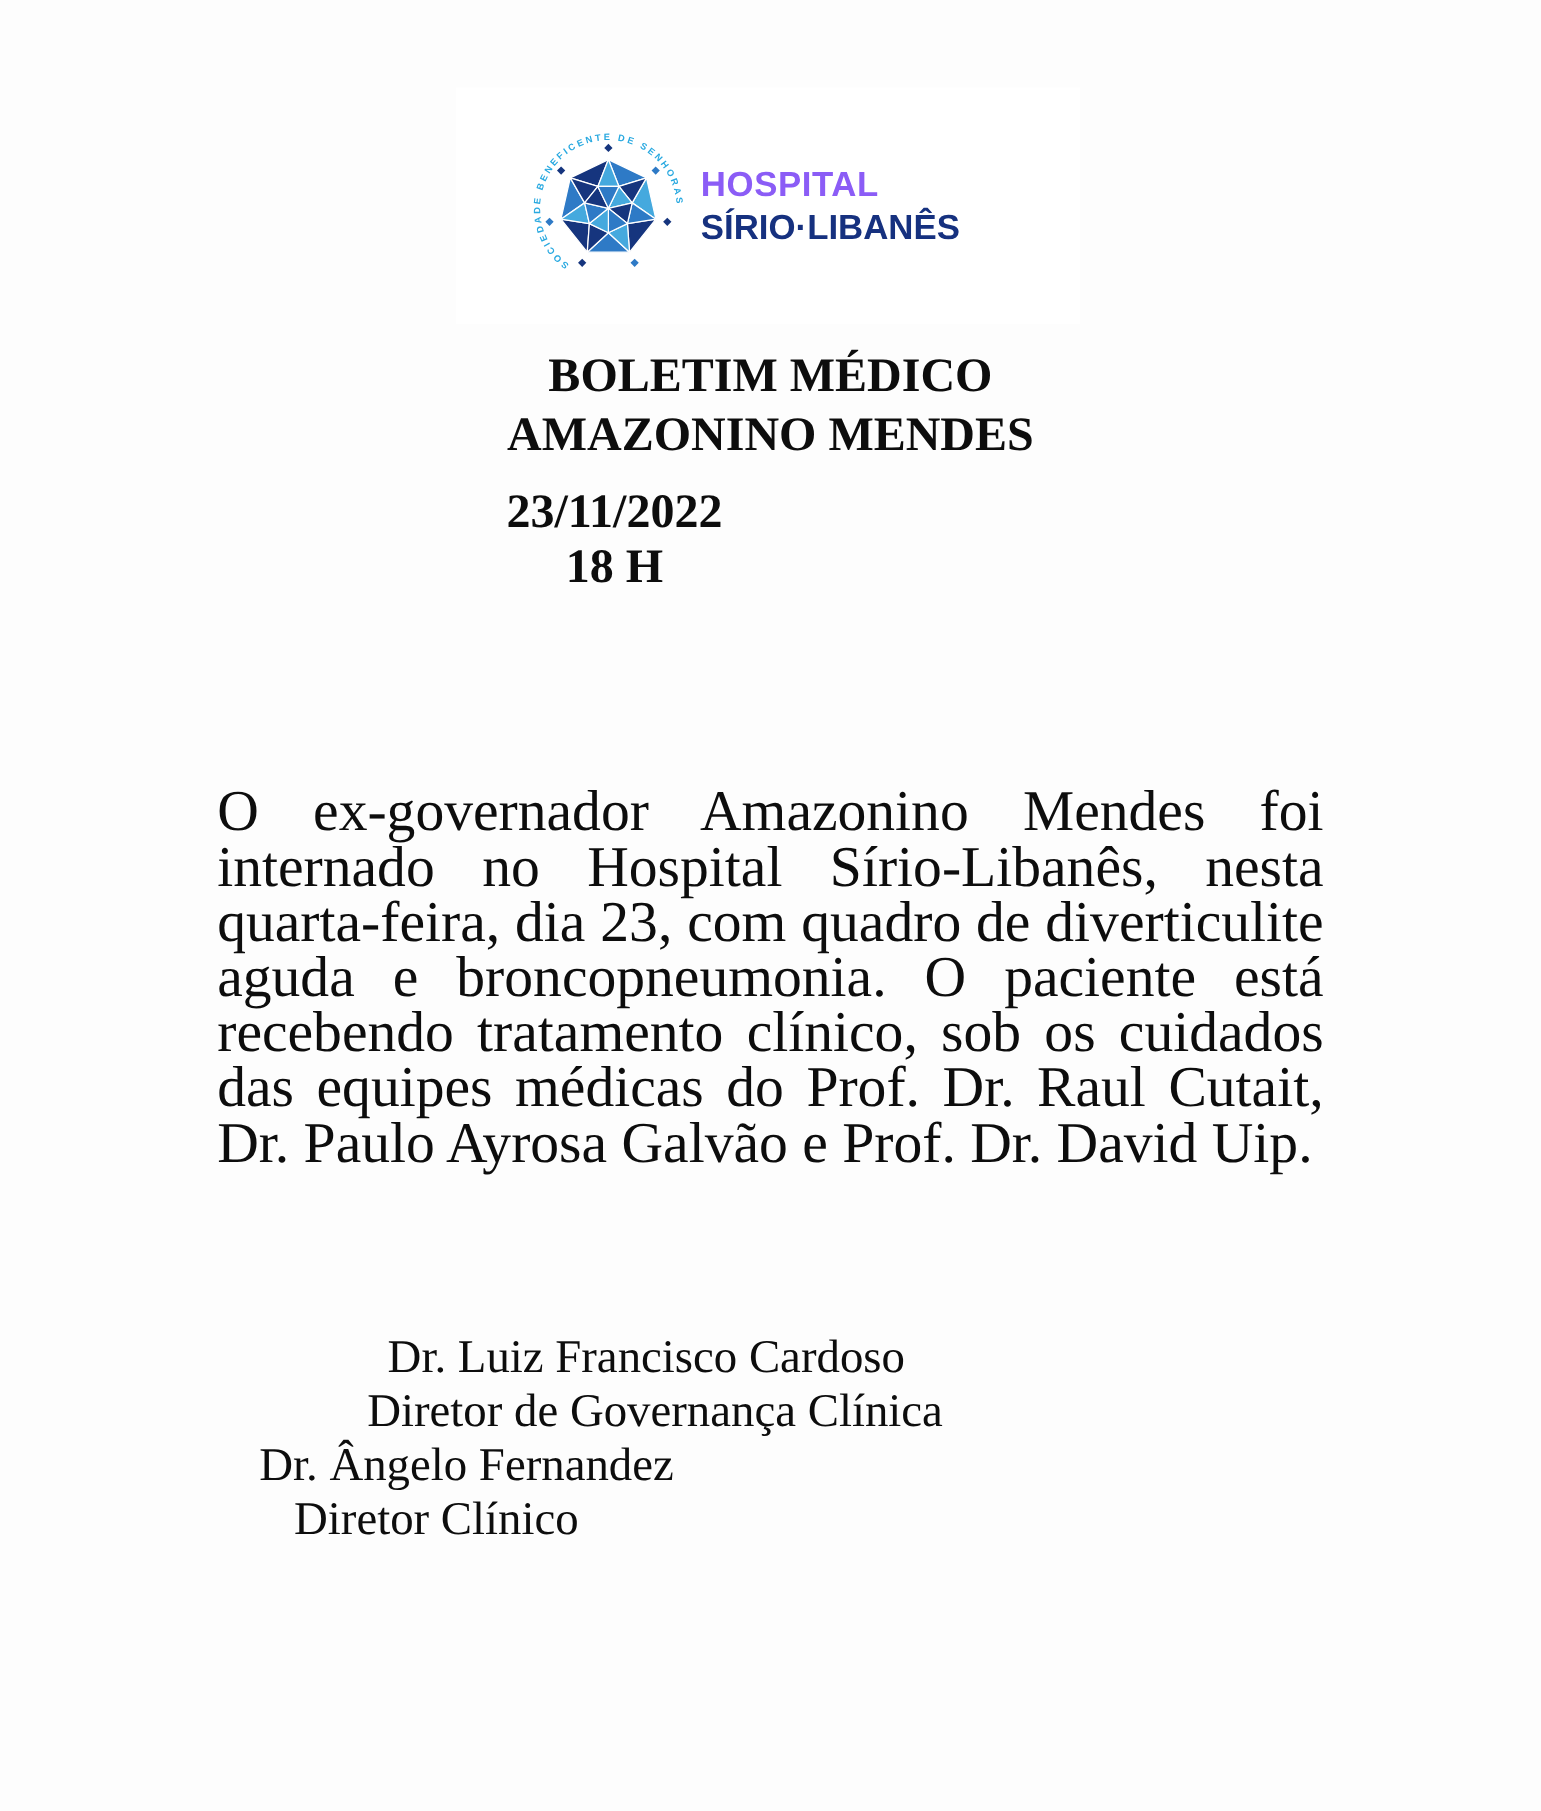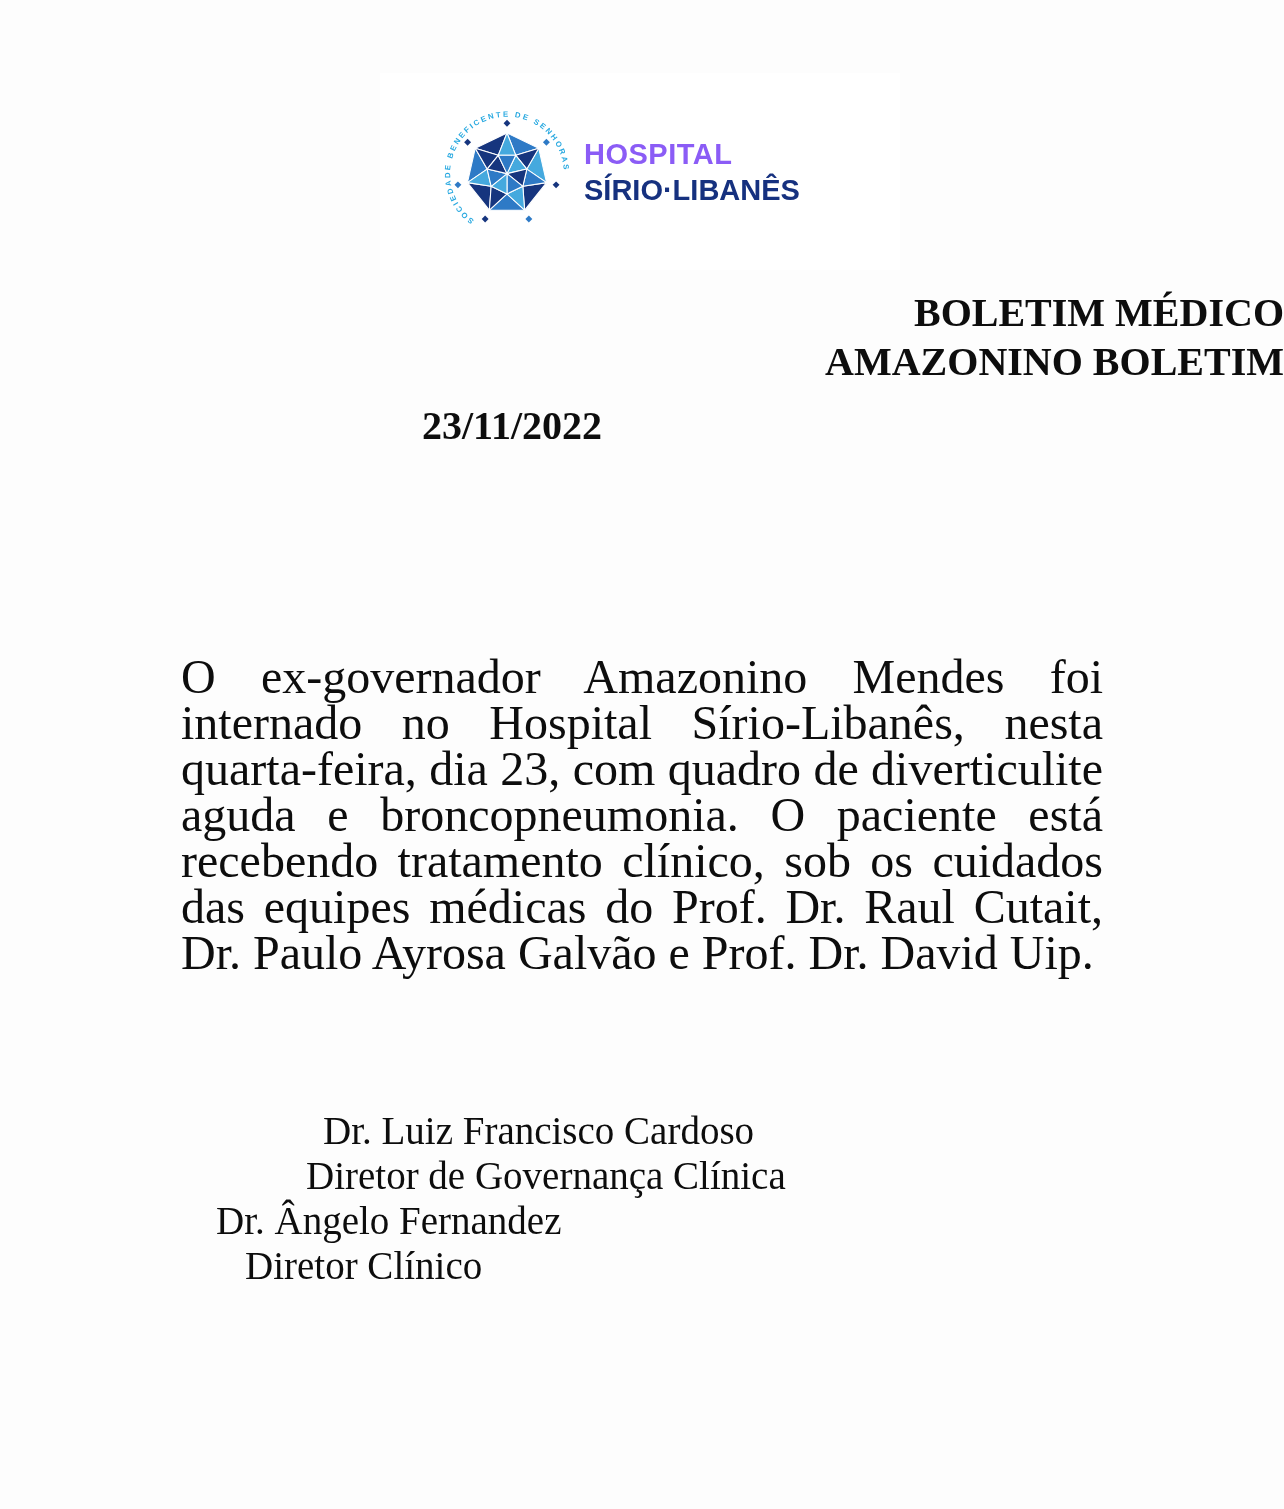--- a/index.html
+++ b/index.html
@@ -26,21 +26,21 @@
     line-height:36px;
     letter-spacing:0.5px;
     font-size:29px;
     white-space:nowrap;
   }
   .wordmark .wm1{color:#8b5cf6;}
   .wordmark .wm2{color:#16317f;letter-spacing:0px;}
   
   .title-block{
     position:absolute;left:0;top:288px;width:1284px;
-    text-align:right;font-weight:bold;font-size:40px;line-height:49px;
+    text-align:center;font-weight:bold;font-size:40px;line-height:49px;
   }
   .date-block{
     position:absolute;left:0;top:403px;width:1024px;
     text-align:center;font-weight:bold;font-size:40px;line-height:46px;
   }
   
   .body-text{
     position:absolute;left:181px;top:606px;width:922px;
     font-size:48px;line-height:46px;
     text-align:justify;text-justify:inter-word;
@@ -114,25 +114,26 @@
     </svg>
 
     <div class="wordmark">
       <div class="wm1">HOSPITAL</div>
       <div class="wm2">SÍRIO·LIBANÊS</div>
     </div>
   </div>
 
   <div class="title-block">
     <div>BOLETIM MÉDICO</div>
-    <div>AMAZONINO BOLETIM</div>
+    <div>AMAZONINO MENDES</div>
   </div>
 
   <div class="date-block">
     <div>23/11/2022</div>
+    <div>18 H</div>
   </div>
 
   <p class="body-text">O ex-governador Amazonino Mendes foi internado no Hospital Sírio-Libanês, nesta quarta-feira, dia 23, com quadro de diverticulite aguda e broncopneumonia. O paciente está recebendo tratamento clínico, sob os cuidados das equipes médicas do Prof. Dr. Raul Cutait, Dr. Paulo Ayrosa Galvão e Prof. Dr. David Uip.</p>
 
   <div class="signatures">
     <div class="sig-line sig-0">Dr. Luiz Francisco Cardoso</div>
     <div class="sig-line sig-2">Diretor de Governança Clínica</div>
     <div class="sig-line sig-1">Dr. Ângelo Fernandez</div>
     <div class="sig-line sig-3">Diretor Clínico</div>
   </div>

